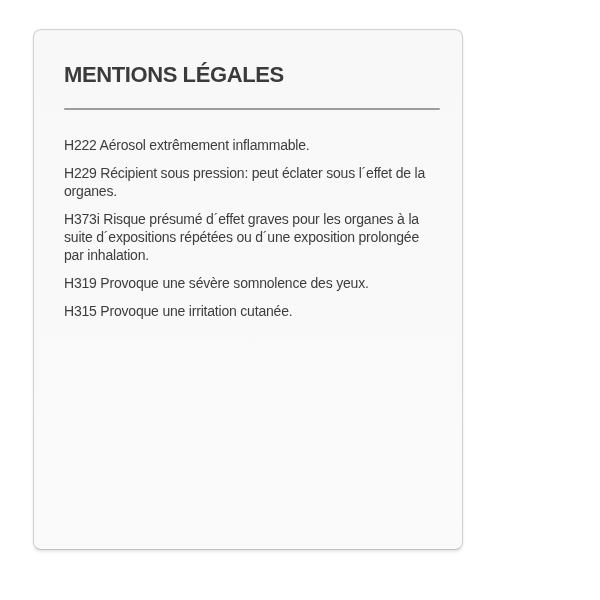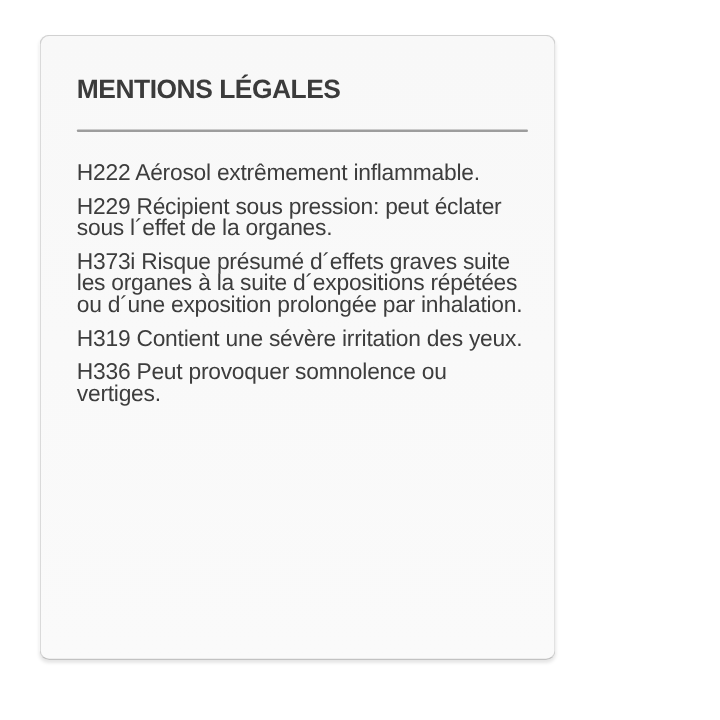--- a/index.html
+++ b/index.html
@@ -44,34 +44,34 @@
   .divider {
     height: 2px;
     background: var(--divider);
     margin-top: 20px;
     border-radius: 1px;
   }
   .statements {
     margin-top: 26px;
   }
   .statements p {
-    font-size: 19px;
+    font-size: 14px;
     line-height: 18px;
     letter-spacing: -0.2px;
     color: var(--body-text);
     margin: 0 0 10px 0;
     max-width: 480px;
   }
 </style>
 </head>
 <body>
 
 <div class="card">
   <h1>MENTIONS LÉGALES</h1>
   <div class="divider"></div>
   <div class="statements">
     <p>H222 Aérosol extrêmement inflammable.</p>
     <p>H229 Récipient sous pression: peut éclater sous l´effet de la organes.</p>
-    <p>H373i Risque présumé d´effets graves suite les organes à la suite d´expositions répétées ou d´une exposition prolongée par inhalation.</p>
-    <p>H319 Contient une sévère irritation des yeux.</p>
-    <p>H336 Peut provoquer somnolence ou vertiges.</p>
+    <p>H373i Risque présumé d´effet graves pour les organes à la suite d´expositions répétées ou d´une exposition prolongée par inhalation.</p>
+    <p>H319 Provoque une sévère somnolence des yeux.</p>
+    <p>H315 Provoque une irritation cutanée.</p>
   </div>
 </div>
 
 </body></html>

